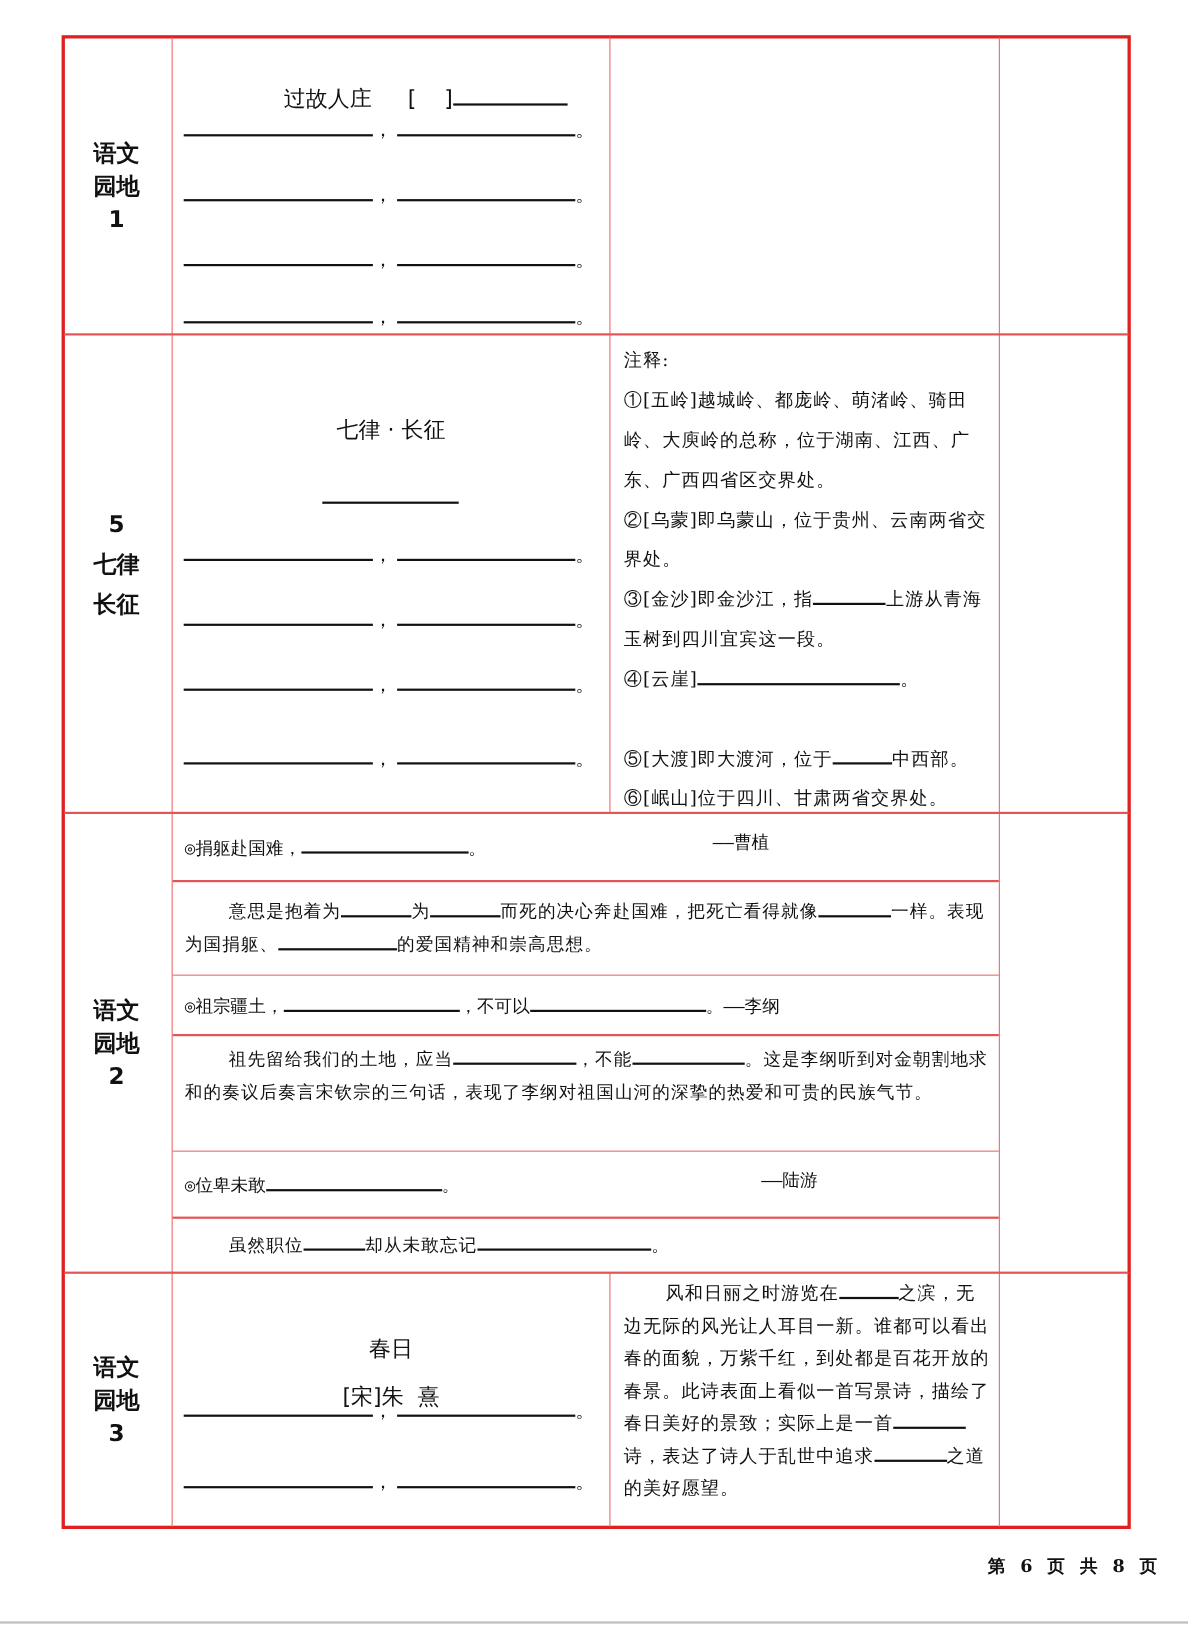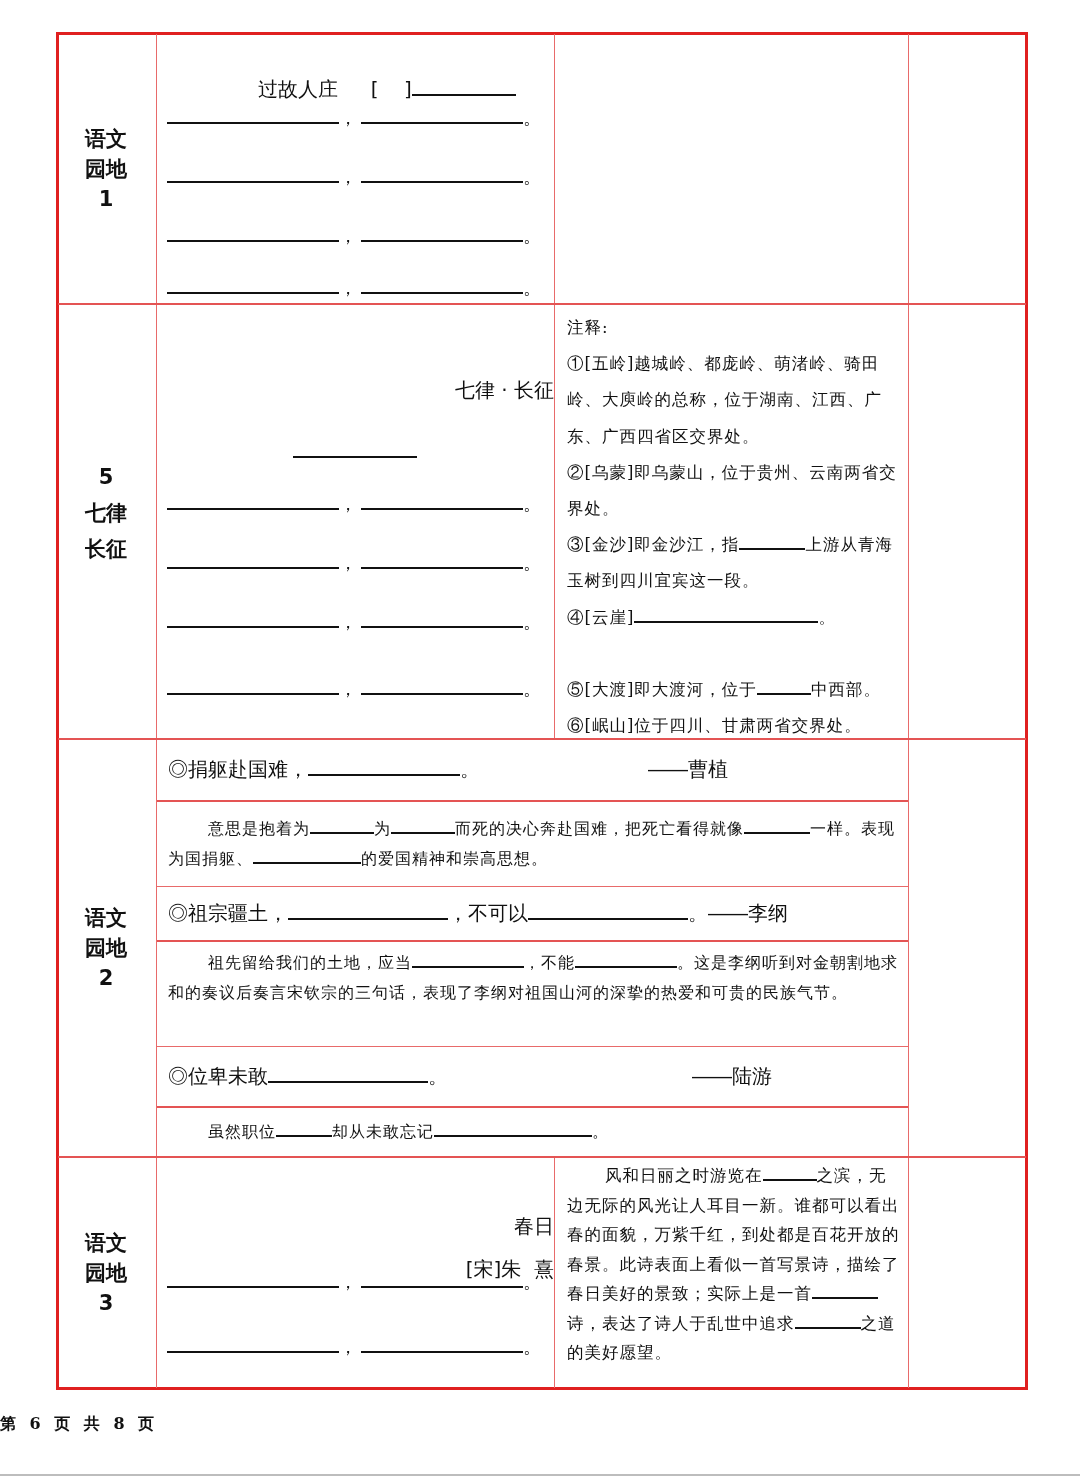--- a/index.html
+++ b/index.html
@@ -13,32 +13,32 @@
   }
   .vline { position: absolute; width: 1px; background: #e86a6a; }
   .hline { position: absolute; height: 1px; background: #e86a6a; }
   .hline.strong { height: 2px; background: #e45454; }
   .abs { position: absolute; margin-top: 22px; }
   .sec-label {
     position: absolute; left: 56px; width: 100px; text-align: center;
     font-family: "DejaVu Sans", sans-serif; font-weight: bold; font-size: 21px; line-height: 30px;
   }
   .sec-label span { display: block; }
-  .title { font-family: "DejaVu Sans", sans-serif; font-size: 20px; text-align: right; }
+  .title { font-family: "DejaVu Sans", sans-serif; font-size: 20px; text-align: center; }
   .blank { display: inline-block; border-bottom: 2px solid #111; height: 18px; vertical-align: baseline; }
   .pair { position: absolute; left: 167px; font-size: 18px; white-space: nowrap; }
   .pair .blank { width: 172px; }
   .pair .b2 { width: 162px; }
   .pair .sep { display: inline-block; width: 22px; text-align: left; }
   .note { position: absolute; left: 567px; width: 335px; font-size: 16.5px; line-height: 36.2px; letter-spacing: 1px; }
   .note .blank { height: 16px; }
-  .quote { position: absolute; left: 168px; font-family: Liberation Sans, sans-serif; font-size: 20px; white-space: nowrap; }
+  .quote { position: absolute; left: 168px; font-family: Liberation Mono, monospace; font-size: 16px; white-space: nowrap; }
   .explain { position: absolute; left: 168px; width: 730px; font-size: 16px; line-height: 30px; letter-spacing: 1px; }
   .explain .blank { height: 16px; }
-  .footer { position: absolute; top: 1414px; left: 0; width: 1056px; text-align: left; font-weight: bold; font-size: 16px; letter-spacing: 4px; }
+  .footer { position: absolute; top: 1414px; left: 0; width: 1056px; text-align: right; font-weight: bold; font-size: 16px; letter-spacing: 4px; }
   .bottom-bar { position: absolute; top: 1474px; left: 0; width: 1080px; height: 2px; background: #bdbdbd; }
 </style>
 </head>
 <body>
 
 <div class="frame"></div>
 
 <div class="vline" style="left:156px; top:34px; height:1354px;"></div>
 <div class="vline" style="left:908px; top:34px; height:1354px;"></div>
 <div class="vline" style="left:554px; top:34px; height:704px;"></div>

